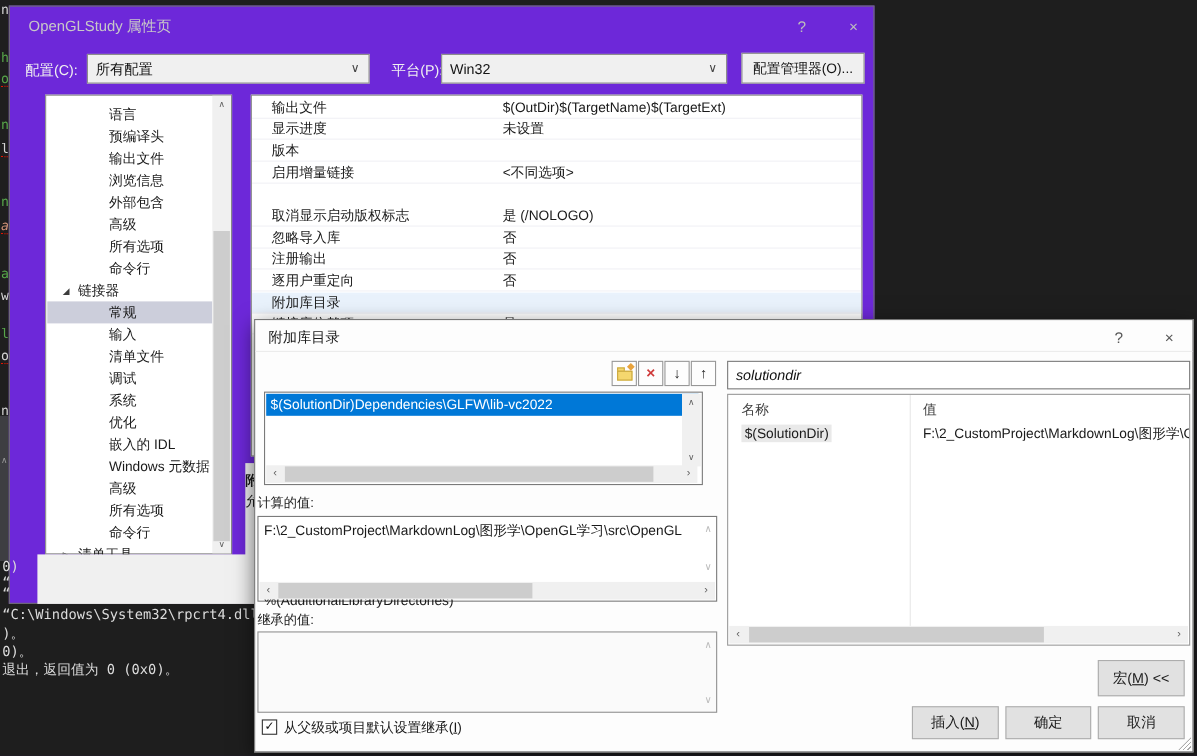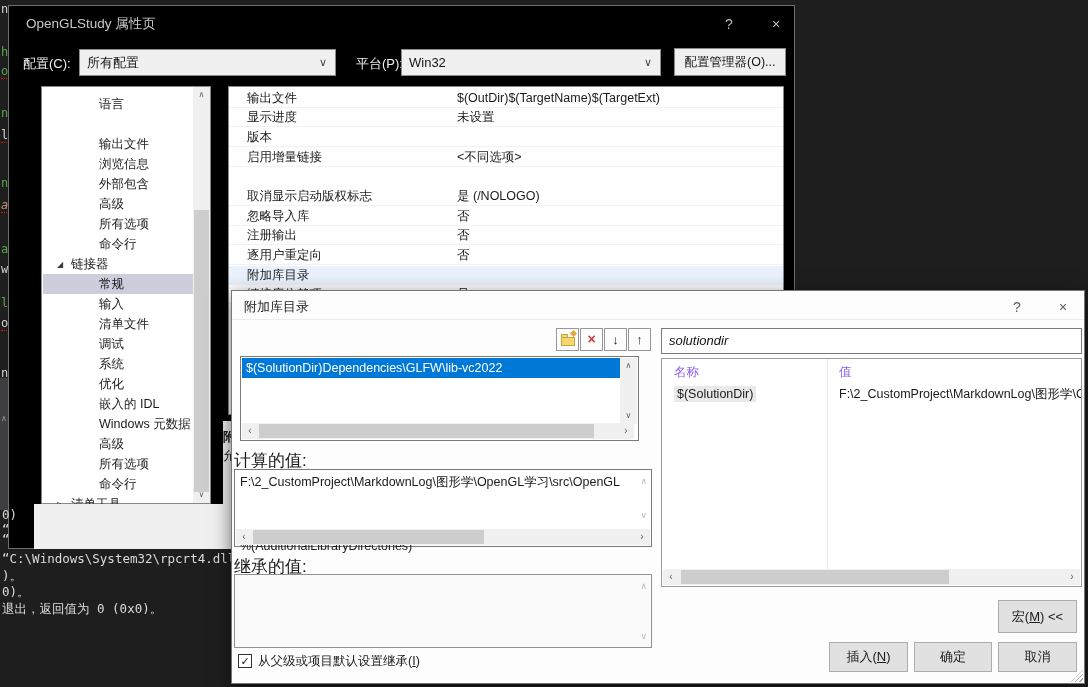--- a/index.html
+++ b/index.html
@@ -11,21 +11,21 @@
   .ed-frag { position:absolute; left:1px; font:12px "DejaVu Sans Mono", monospace; color:#d4d4d4; z-index:1; white-space:pre; }
   .ed-frag.green { color:#57a64a; }
   .ed-frag.orange { color:#ce9178; font-style:italic; }
   .ed-frag.sq { border-bottom:1px dotted #e51400; }
   #ed-scrollstrip { position:absolute; left:0; top:378px; width:9px; height:132px; background:#3e3e42; z-index:1; }
   #ed-scrollstrip .tri { position:absolute; left:1px; top:36px; color:#9a9a9a; font-size:8px; }
   .con-line { position:absolute; left:2px; font:12.5px "DejaVu Sans Mono", monospace; color:#dcdcdc; z-index:5; white-space:pre; }
 
   
   #main-dlg { position:absolute; left:8px; top:5px; width:787px; height:544px;
-              background:#000000; border:1px solid #6e6e70; z-index:2; }
+              background:#6d28d9; border:1px solid #6e6e70; z-index:2; }
   #main-dlg .dlg-title { position:absolute; left:17px; top:9px; font-size:13.5px; color:#c8c8c8; }
   #main-dlg .cap-btn { position:absolute; top:7px; width:24px; height:22px; text-align:center; line-height:22px; color:#bdbdbd; font-size:14px; }
   #main-help { left:708px; } #main-close { left:755px; font-size:15px; }
   .dk-label { position:absolute; font-size:13px; color:#f0f0f0; }
   .combo { position:absolute; height:27px; background:#f0f0f0; border:1px solid #8c8c8c; color:#151515;
            font-size:13px; line-height:25px; padding-left:7px; }
   .combo .chev { position:absolute; right:8px; top:0; color:#444; font-size:11px; }
   .lt-btn { background:#f0f0f0; border:1px solid #8c8c8c; color:#151515; font-size:12.5px;
             text-align:center; position:absolute; }
 
@@ -67,35 +67,35 @@
   .folder-body { position:absolute; left:4px; top:8px; width:14px; height:9px; background:#f5d76e; border:1px solid #c9a73e; }
   .folder-tab  { position:absolute; left:4px; top:5px; width:7px; height:4px; background:#f5d76e; border:1px solid #c9a73e; }
   .sparkle { position:absolute; left:14px; top:2px; width:5px; height:5px; background:#e8a33d; transform:rotate(45deg); }
   .tb-x { color:#cf3a3a; font-weight:bold; font-size:14px; line-height:21px; text-align:center; }
   .tb-ar { color:#222; font-size:13px; line-height:21px; text-align:center; }
 
   #listbox { position:absolute; left:8px; top:65px; width:399px; height:85px; background:#fff; border:1px solid #7a7a7a; }
   #listbox .li-sel { position:absolute; left:1px; top:1px; width:393px; height:20px; background:#0078d7; color:#fff;
                      font-size:12.5px; line-height:20px; padding-left:4px; white-space:nowrap; overflow:hidden; }
 
-  .fld-label { position:absolute; font-size:17px; color:#1a1a1a; }
+  .fld-label { position:absolute; font-size:12px; color:#1a1a1a; }
   #computed-box { position:absolute; left:2px; top:178px; width:418px; height:78px; background:#fff; border:1px solid #7a7a7a; }
   #computed-box .ln { position:absolute; left:5px; width:390px; font-size:12.5px; color:#1a1a1a; white-space:nowrap; overflow:hidden; }
   .mini-ar { position:absolute; right:4px; font-size:9px; color:#bbbbbb; }
   #inherited-box { position:absolute; left:2px; top:283px; width:418px; height:74px; background:#fafafa; border:1px solid #919191; }
 
   #inherit-check { position:absolute; left:6px; top:363px; width:14px; height:14px; background:#fff; border:1px solid #333;
                    text-align:center; line-height:12px; font-size:11px; color:#111; }
   #inherit-label { position:absolute; left:26px; top:362px; font-size:12.5px; color:#1a1a1a; }
 
   #macro-input { position:absolute; left:429px; top:37px; width:421px; height:26px; background:#fff; border:1px solid #7a7a7a;
                  font-size:13px; line-height:24px; padding-left:7px; color:#111;font-style:italic; }
   #macro-table { position:absolute; left:429px; top:67px; width:421px; height:229px; background:#fff; border:1px solid #9a9a9a; overflow:hidden; }
   #macro-table .colsep { position:absolute; left:165px; top:0; width:1px; height:210px; background:#e8e8e8; }
-  #macro-table .hdr { position:absolute; top:5px; font-size:12.5px; color:#8b5cf6; }
+  #macro-table .hdr { position:absolute; top:5px; font-size:12.5px; color:#404040; }
   #macro-table .cell { position:absolute; top:27px; font-size:12.5px; color:#1a1a1a; white-space:nowrap; }
   #mt-name { left:12px; background:#e9e9e9; padding:1px 3px; }
   #mt-value { left:177px; right:0; overflow:hidden; }
 
   .btn { position:absolute; background:#e1e1e1; border:1px solid #adadad; font-size:13px; color:#1a1a1a; text-align:center; }
   .u { text-decoration:underline; }
   #grip { position:absolute; right:1px; bottom:1px; width:12px; height:12px;
           background:repeating-linear-gradient(135deg, #ffffff 0 2px, #a9a9a9 2px 3px);
           clip-path:polygon(100% 0, 100% 100%, 0 100%); }
 </style>
@@ -162,20 +162,23 @@
       <span class="chev">∨</span>
     </div>
     <div class="lt-btn" style="left:665px; top:42px; width:112px; height:28px; line-height:26px;">配置管理器(O)...</div>
 
     <div id="tree">
 
         <div class="tree-row lvl2" style="top: 7px;">
           <span class="tw"></span><span>语言</span>
         </div>
 
+        <div class="tree-row lvl2" style="top: 27px;">
+          <span class="tw"></span><span>预编译头</span>
+        </div>
 
         <div class="tree-row lvl2" style="top: 47px;">
           <span class="tw"></span><span>输出文件</span>
         </div>
 
         <div class="tree-row lvl2" style="top: 67px;">
           <span class="tw"></span><span>浏览信息</span>
         </div>
 
         <div class="tree-row lvl2" style="top: 87px;">

